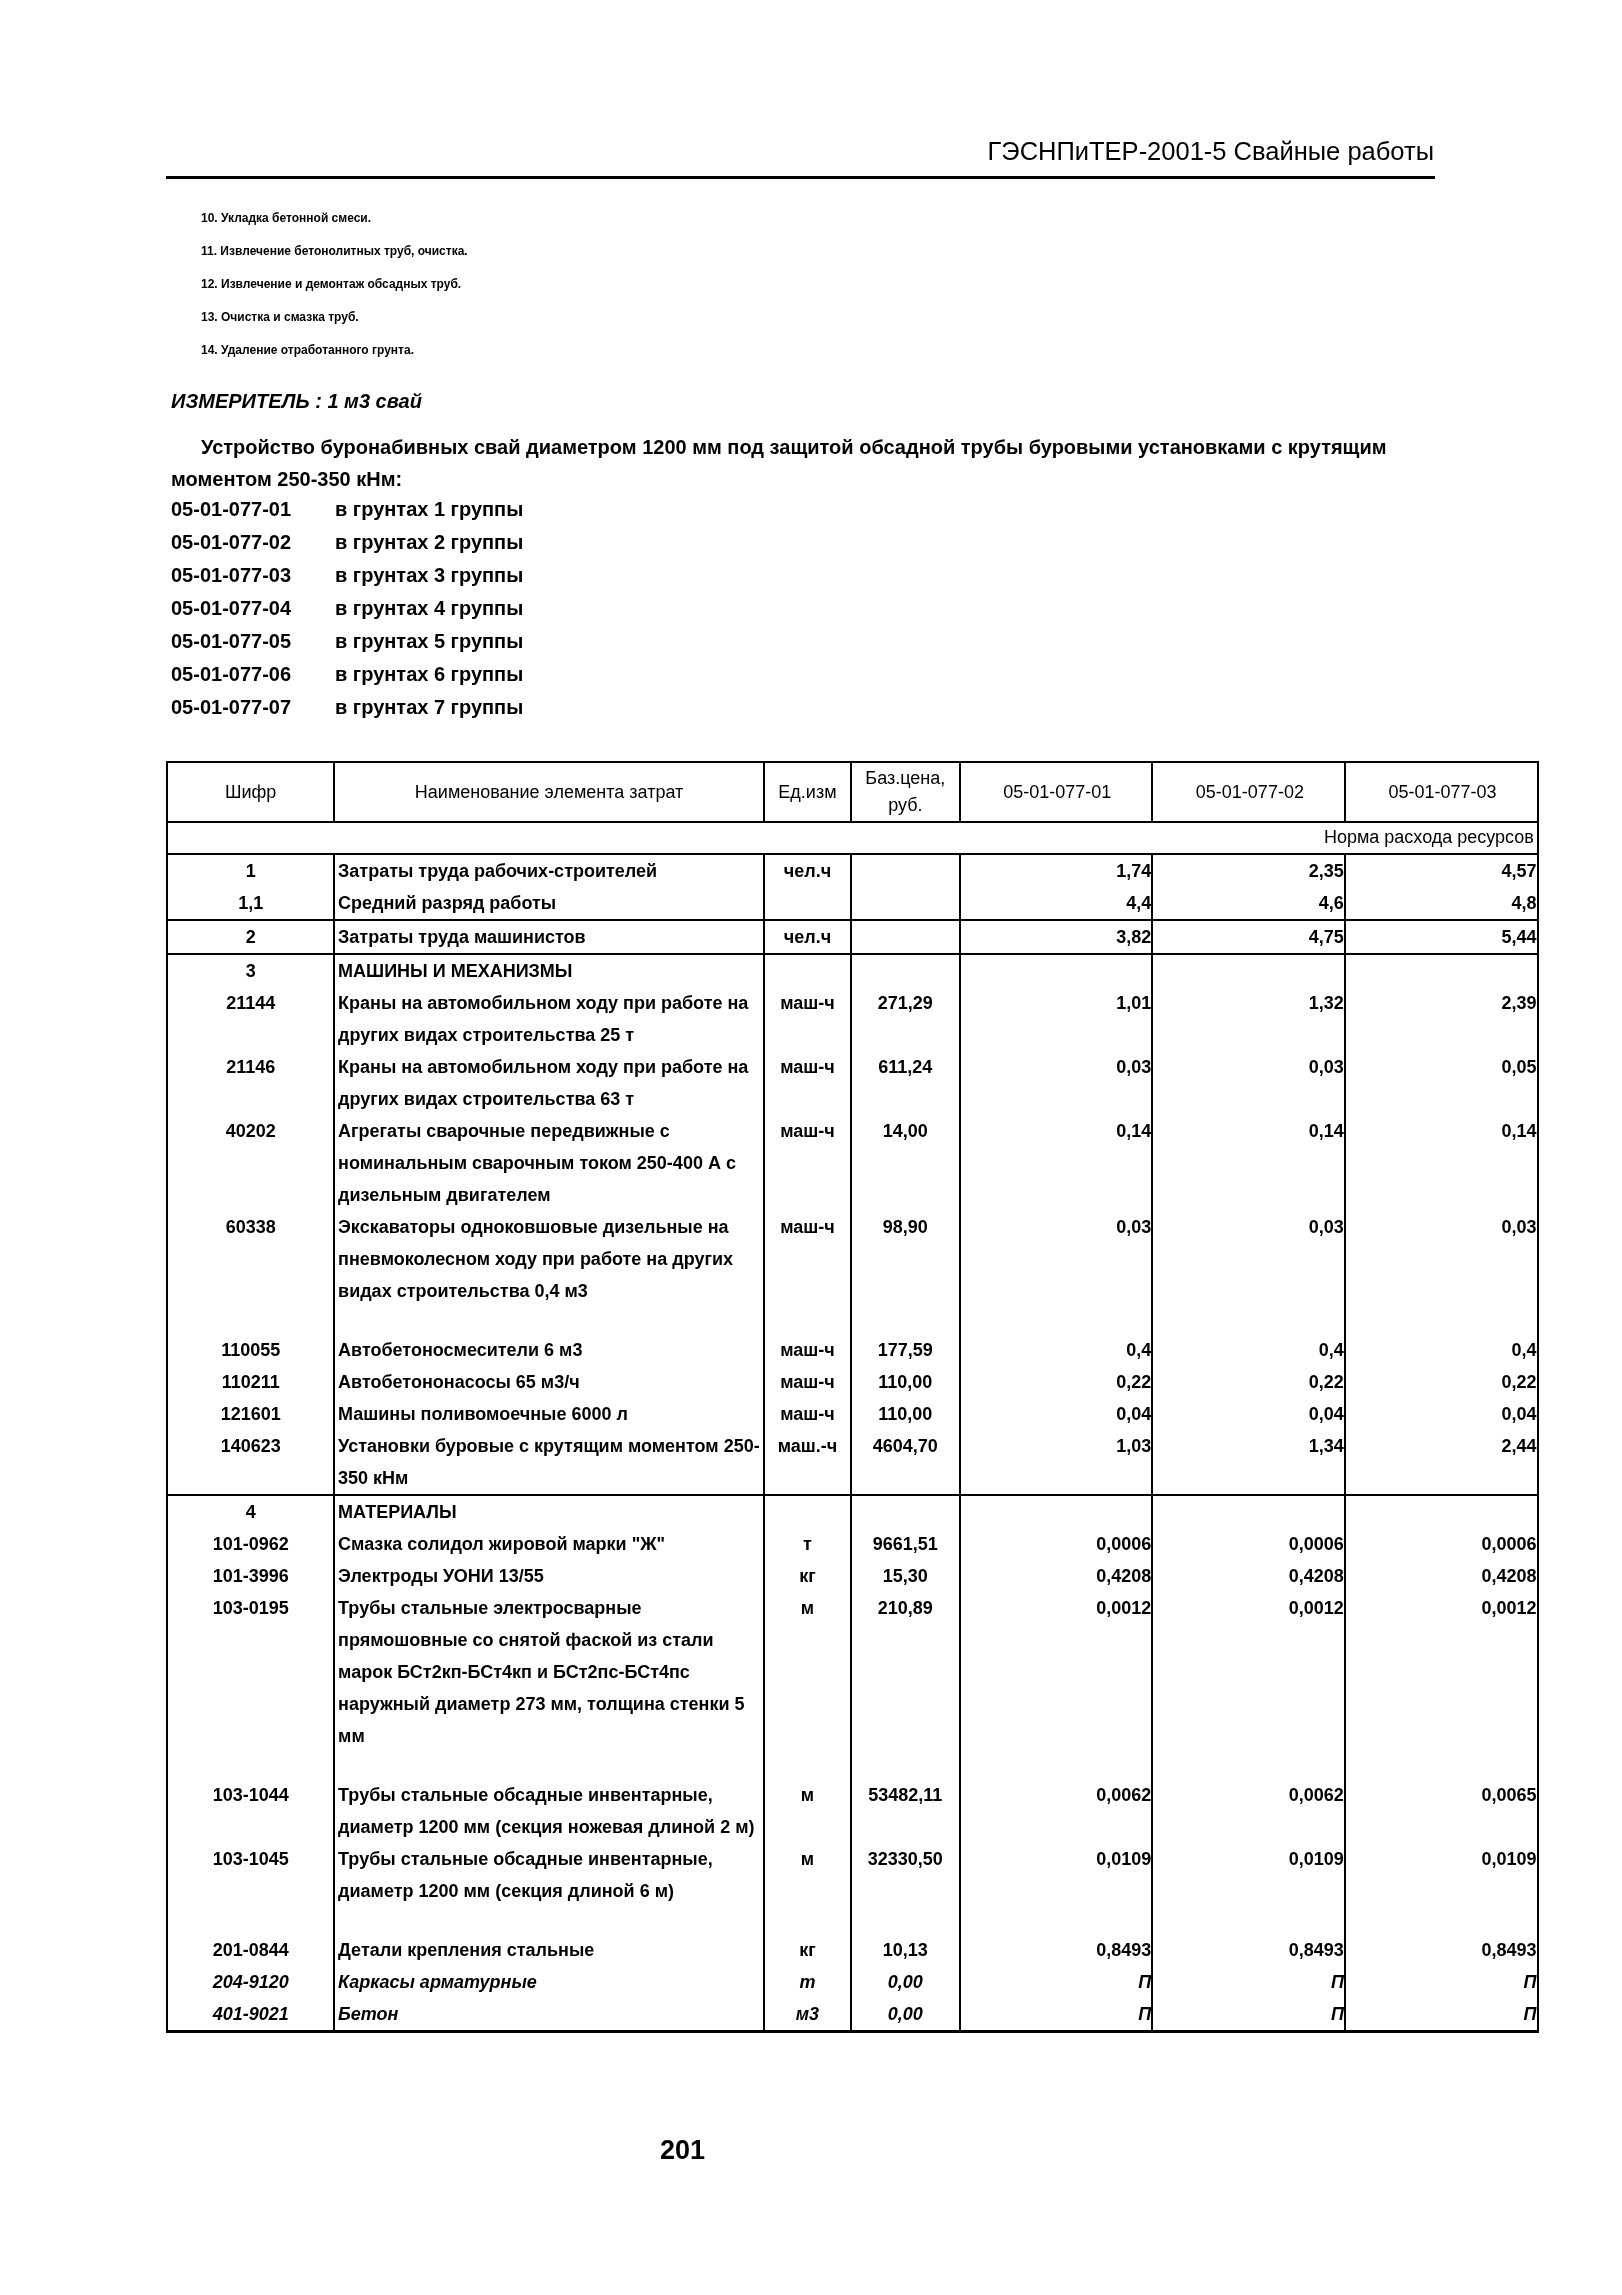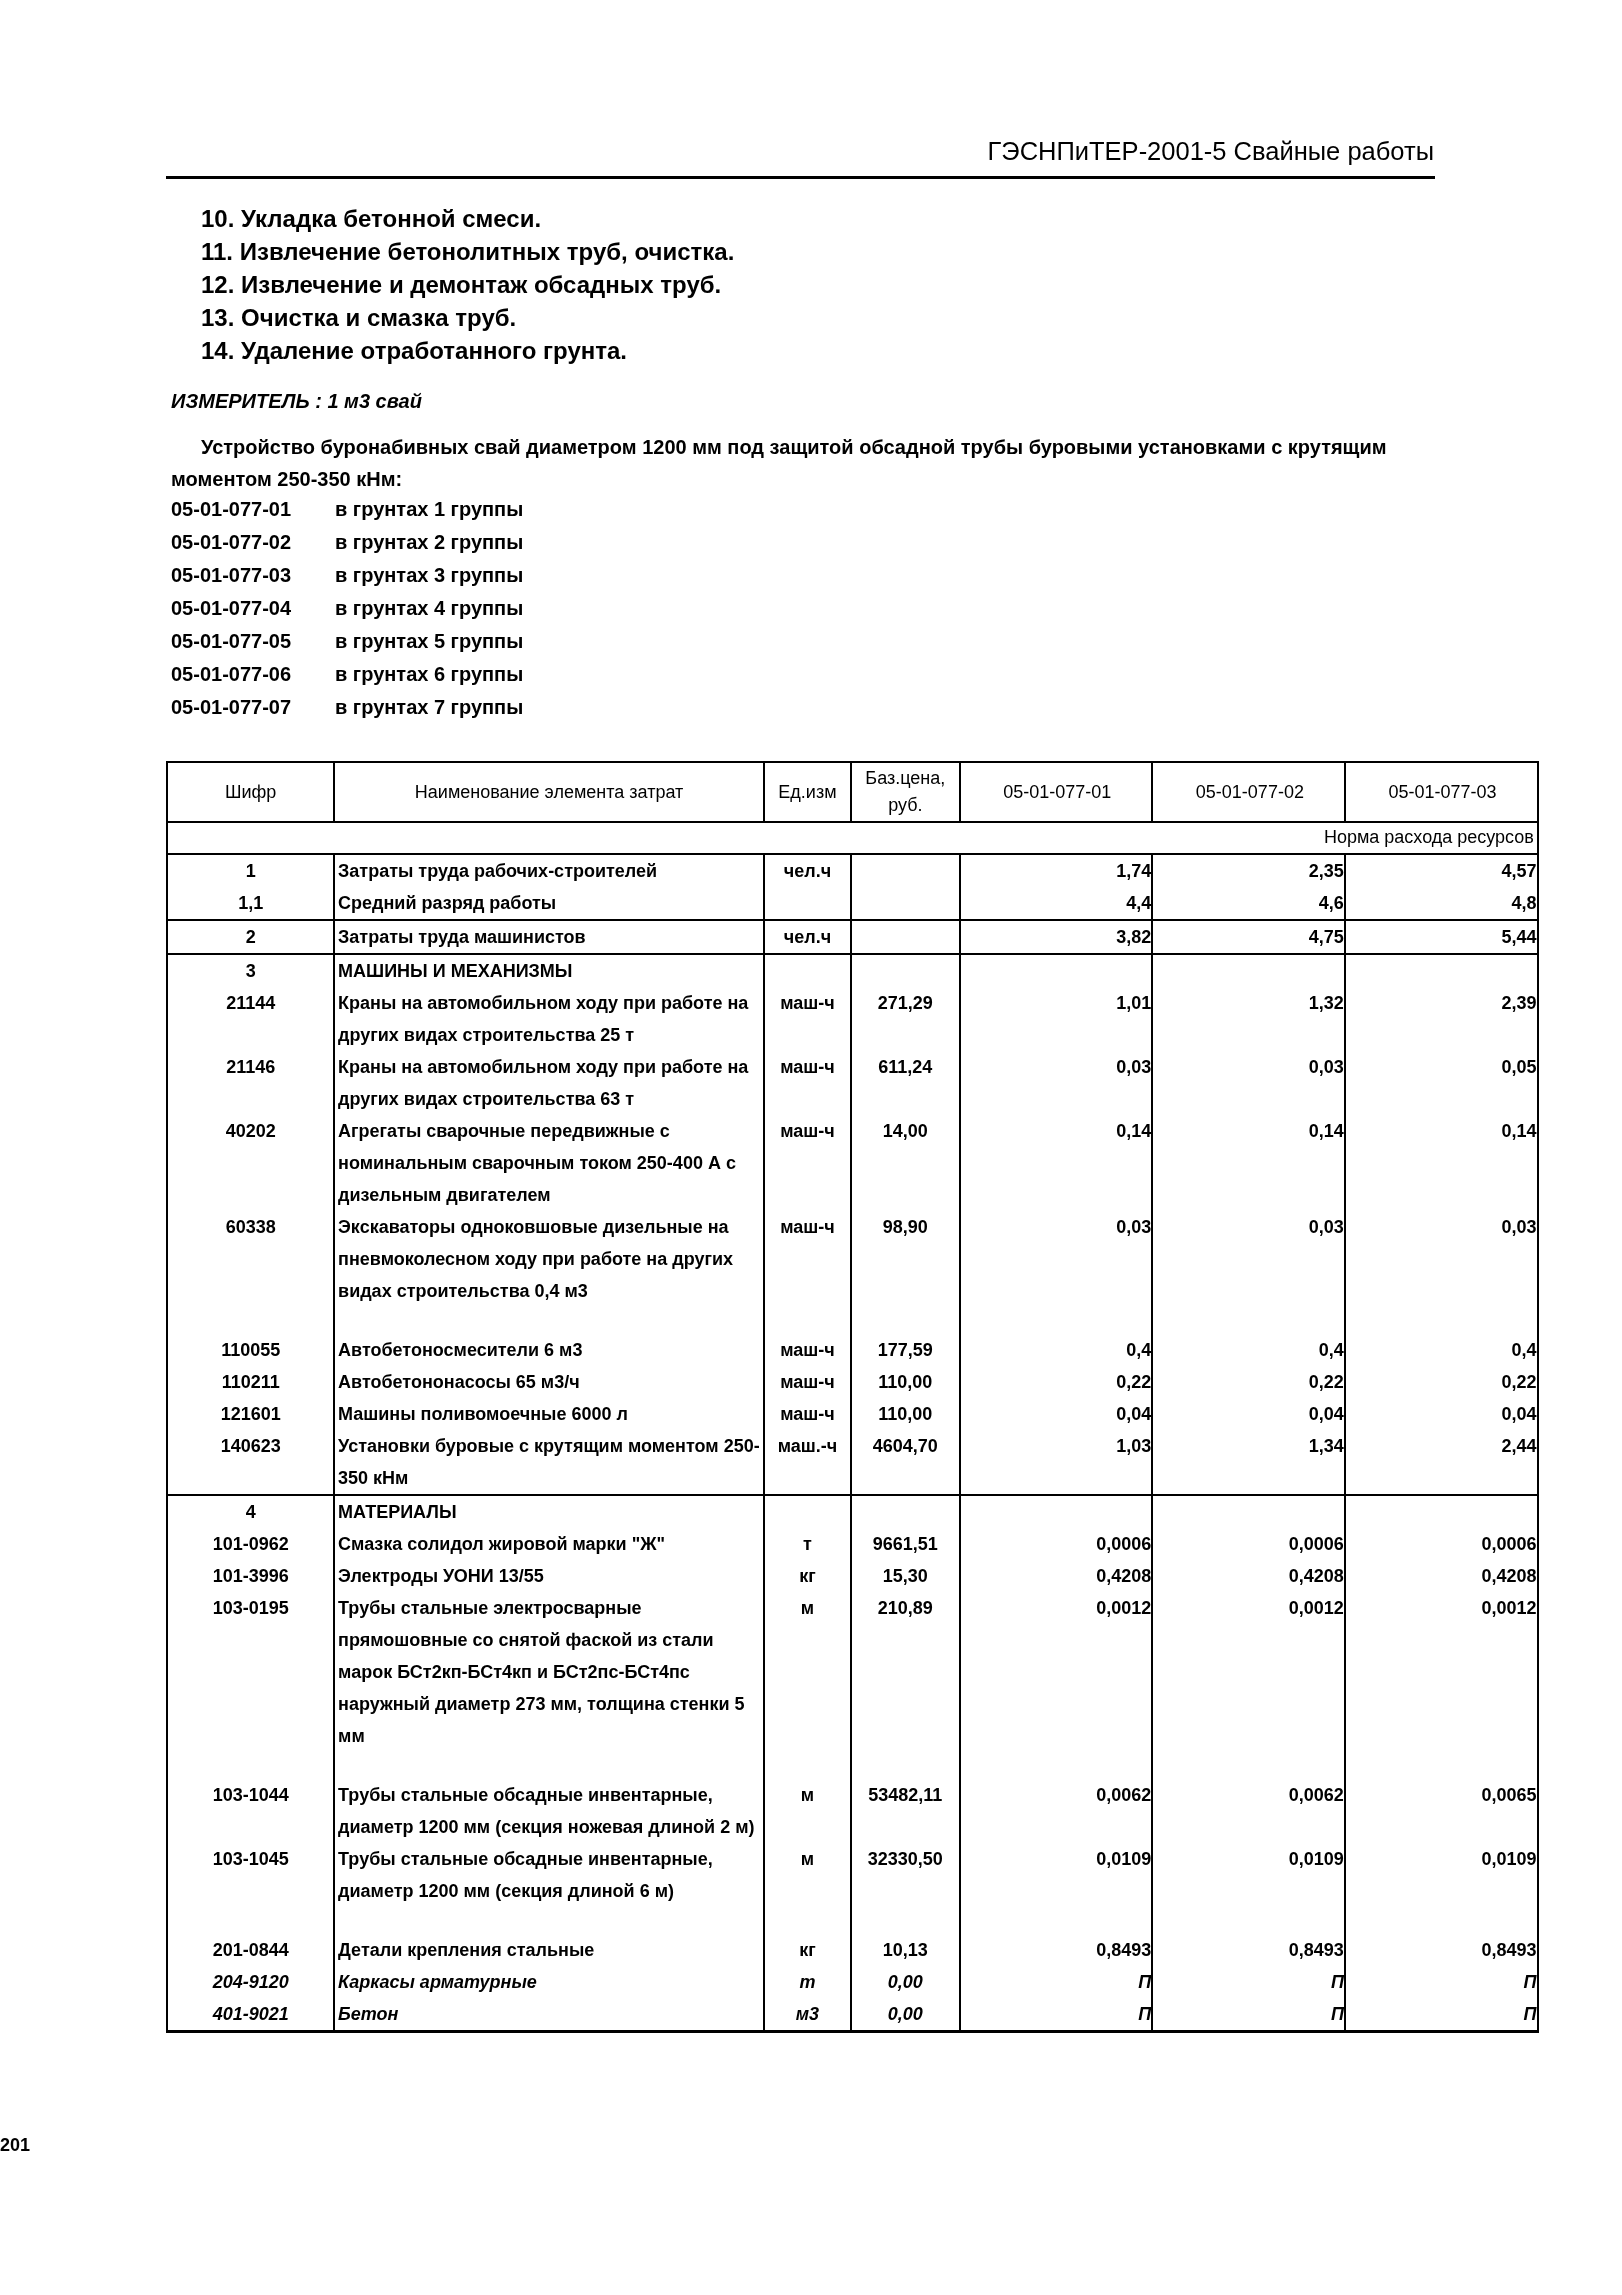--- a/index.html
+++ b/index.html
@@ -1,39 +1,39 @@
 <!DOCTYPE html>
 <html style="font-size:10.7px"><head>
 <meta charset="utf-8">
 <style>
   html, body { margin:0; padding:0; background:#fff; }
   body { width:1623px; height:2295px; position:relative; font-family:"Liberation Sans", sans-serif; color:#000; overflow:hidden; }
   .hdr { position:absolute; right:189px; top:137px; font-size:25.5px; font-weight:normal; letter-spacing:0; }
   .rule { position:absolute; left:166px; width:1269px; top:176px; height:2.7px; background:#000; }
-  .steps { position:absolute; left:201px; top:202px; font-size:24px; font-weight:bold; line-height:33px; }
+  .steps { position:absolute; left:201px; top:202px; font-size:12px; font-weight:bold; line-height:33px; }
   .meas { position:absolute; left:171px; top:390px; font-size:20px; font-weight:bold; font-style:italic; }
   .para { position:absolute; left:171px; top:432px; width:1260px; font-size:20px; font-weight:bold; line-height:31.5px; text-indent:30px; }
   .codes { position:absolute; left:171px; top:493px; font-size:20px; font-weight:bold; line-height:33px; }
   .codes .row { display:flex; }
   .codes .c { width:164px; }
   table { position:absolute; left:166px; top:749px; border-collapse:collapse; font-size:18px; font-weight:bold; table-layout:fixed;margin-top:12px; }
   td, th { padding:0 2.7px; vertical-align:top; line-height:32px; }
   th { font-weight:normal; vertical-align:middle; text-align:center; line-height:27px; border:2px solid #000; height:58px; }
   .c1 { width:160px; text-align:center; border-left:2.7px solid #000; border-right:2px solid #000; }
   .c2 { width:422px; text-align:left; border-right:2px solid #000; }
   .c3 { width:80px; text-align:center; border-right:2px solid #000; }
   .c4 { width:101px; text-align:center; border-right:2px solid #000; }
   .c5, .c6, .c7 { width:188px; text-align:right; border-right:2px solid #000; padding-right:0; }
   .c7 { border-right:2.7px solid #000; }
   .norm td { text-align:right; font-weight:normal; border-top:2px solid #000; border-bottom:2px solid #000; border-left:2.7px solid #000; border-right:2.7px solid #000; line-height:29.5px;border-radius:12px; }
   tr.top td { border-top:2.7px solid #000; }
   tr.last td { border-bottom:3.4px solid #000; }
   .sec { font-weight:bold; }
   .it td { font-style:italic; }
-  .pageno { position:absolute; left:0; width:1365px; top:2135px; font-size:18px; font-weight:bold; }
+  .pageno { position:absolute; left:0; width:1365px; top:2135px; text-align:center; font-size:27px; font-weight:bold; }
 </style>
 </head>
 <body>
 
 <div class="hdr">ГЭСНПиТЕР-2001-5 Свайные работы</div>
 <div class="rule"></div>
 
 <div class="steps">
   <div>10. Укладка бетонной смеси.</div>
   <div>11. Извлечение бетонолитных труб, очистка.</div>

